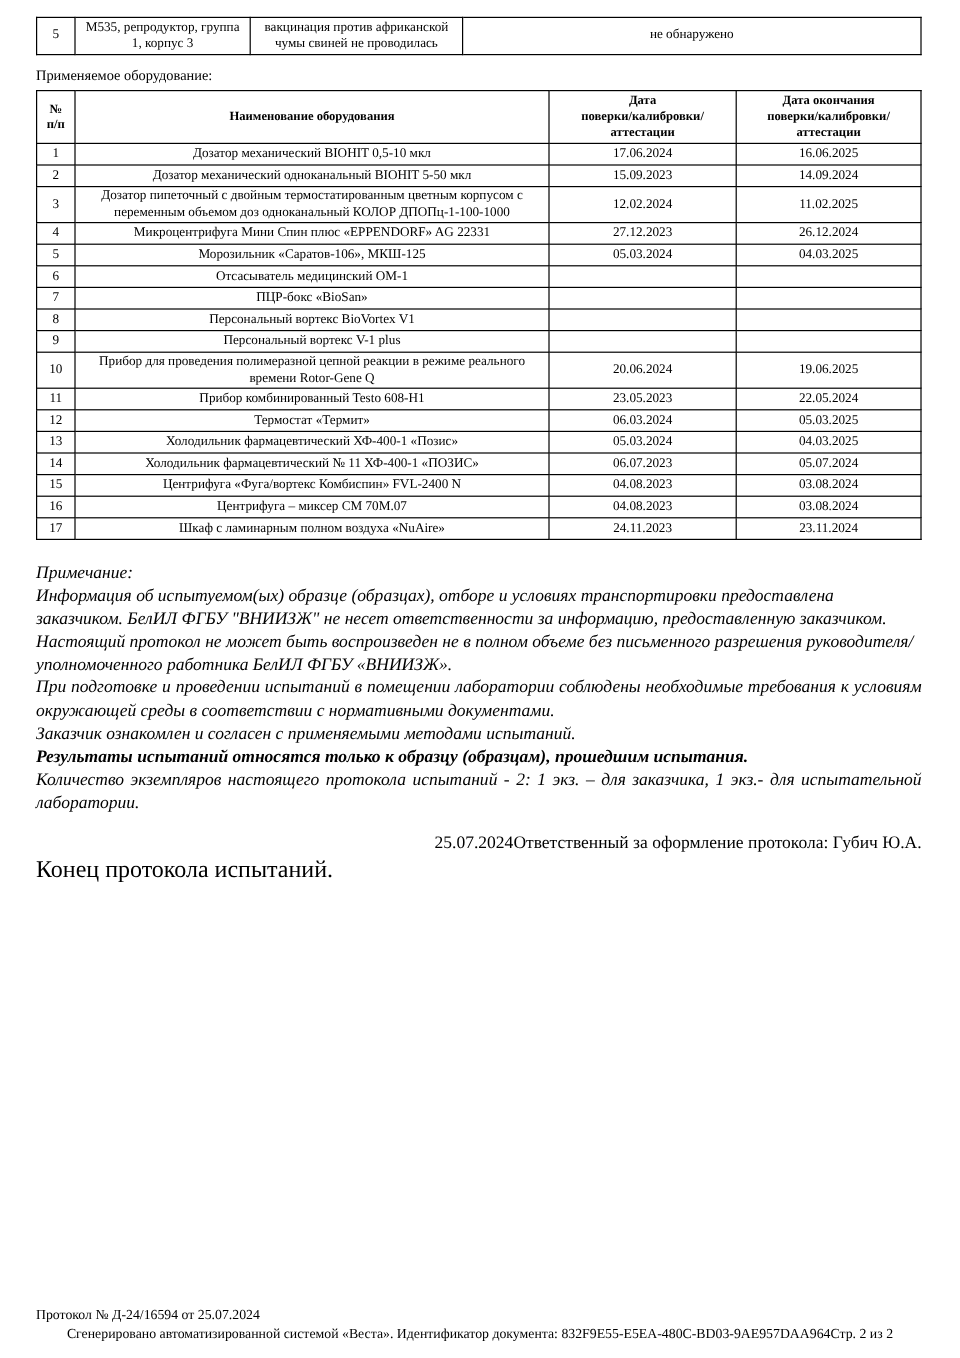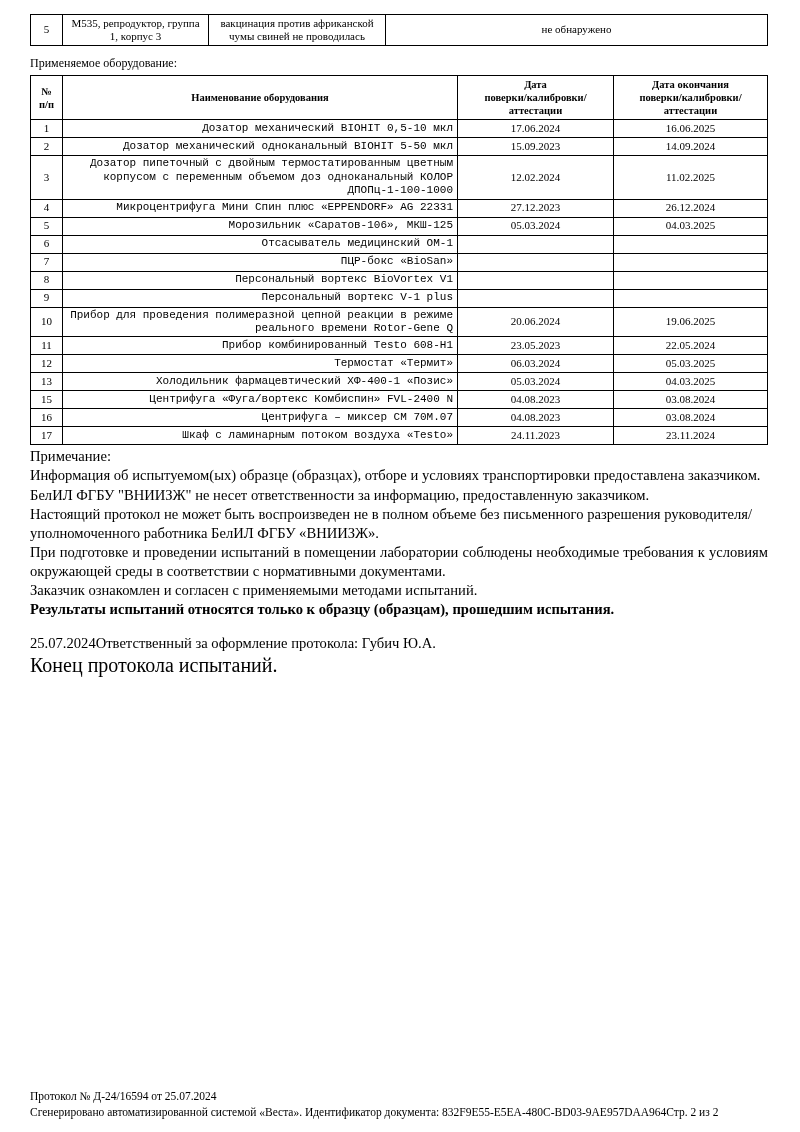--- a/index.html
+++ b/index.html
@@ -51,48 +51,48 @@
     vertical-align: middle;
   }
   .eq-table th {
     font-weight: bold;
     text-align: center;
     font-size: 10.5px;
     line-height: 1.25;
     padding: 2px 1px;
   }
   .eq-table td.c-num  { text-align: center; }
-  .eq-table td.c-name { text-align: right; font-family: Liberation Mono, monospace; }
+  .eq-table td.c-name { text-align: center; }
   .eq-table td.c-date { text-align: center; }
   .eq-table td { height: 15px; }
 
   
-  .notes { font-size: 14.6px; line-height: 1.31; margin-top: 2px; }
+  .notes { font-size: 14.6px; line-height: 1.31; margin-top: 19px; font-style: italic; }
   .notes p { margin: 0; }
   .p-justify { text-align: justify; }
   .p-bold { font-weight: bold; }
 
   
   .sig-row {
     display: flex;
-    justify-content: flex-start;
+    justify-content: flex-end;
     font-size: 14.6px;
     margin-top: 16px;
   }
   .end-line { font-size: 20px; line-height: 1.31; }
 
   
   .footer {
     position: absolute;
     left: 30px; right: 30px; bottom: 12px;
     font-size: 11.5px;
     line-height: 1.4;
     margin-top: 40px;
   }
-  .footer-line2 { display: flex; justify-content: flex-start; }
+  .footer-line2 { display: flex; justify-content: center; }
 </style>
 </head>
 <body>
 
 <div class="page">
 
   <table class="top-table">
     <colgroup>
       <col style="width:32px">
         <col style="width:146px">
@@ -221,51 +221,58 @@
           <td class="c-date">05.03.2025</td>
         </tr>
 
         <tr>
           <td class="c-num">13</td>
           <td class="c-name">Холодильник фармацевтический ХФ-400-1 «Позис»</td>
           <td class="c-date">05.03.2024</td>
           <td class="c-date">04.03.2025</td>
         </tr>
 
+        <tr>
+          <td class="c-num">14</td>
+          <td class="c-name">Холодильник фармацевтический № 11 ХФ-400-1 «ПОЗИС»</td>
+          <td class="c-date">06.07.2023</td>
+          <td class="c-date">05.07.2024</td>
+        </tr>
 
         <tr>
           <td class="c-num">15</td>
           <td class="c-name">Центрифуга «Фуга/вортекс Комбиспин» FVL-2400 N</td>
           <td class="c-date">04.08.2023</td>
           <td class="c-date">03.08.2024</td>
         </tr>
 
         <tr>
           <td class="c-num">16</td>
           <td class="c-name">Центрифуга – миксер СМ 70М.07</td>
           <td class="c-date">04.08.2023</td>
           <td class="c-date">03.08.2024</td>
         </tr>
 
         <tr>
           <td class="c-num">17</td>
-          <td class="c-name">Шкаф с ламинарным потоком воздуха «Testo»</td>
+          <td class="c-name">Шкаф с ламинарным полном воздуха «NuAire»</td>
           <td class="c-date">24.11.2023</td>
           <td class="c-date">23.11.2024</td>
         </tr>
       </tbody>
   </table>
 
   <div class="notes">
     <p>Примечание:</p>
     <p>Информация об испытуемом(ых) образце (образцах), отборе и условиях транспортировки предоставлена заказчиком. БелИЛ ФГБУ "ВНИИЗЖ" не несет ответственности за информацию, предоставленную заказчиком.</p>
     <p>Настоящий протокол не может быть воспроизведен не в полном объеме без письменного разрешения руководителя/уполномоченного работника БелИЛ ФГБУ «ВНИИЗЖ».</p>
     <p class="p-justify">При подготовке и проведении испытаний в помещении лаборатории соблюдены необходимые требования к условиям окружающей среды в соответствии с нормативными документами.</p>
     <p>Заказчик ознакомлен и согласен с применяемыми методами испытаний.</p>
     <p class="p-bold">Результаты испытаний относятся только к образцу (образцам), прошедшим испытания.</p>
+    <p class="p-justify">Количество экземпляров настоящего протокола испытаний - 2: 1 экз. – для заказчика, 1 экз.- для испытательной лаборатории.</p>
   </div>
 
   <div class="sig-row">
     <span>25.07.2024</span>
     <span>Ответственный за оформление протокола: Губич Ю.А.</span>
   </div>
   <div class="end-line">Конец протокола испытаний.</div>
 
   <div class="footer">
     <div>Протокол № Д-24/16594 от 25.07.2024</div>

